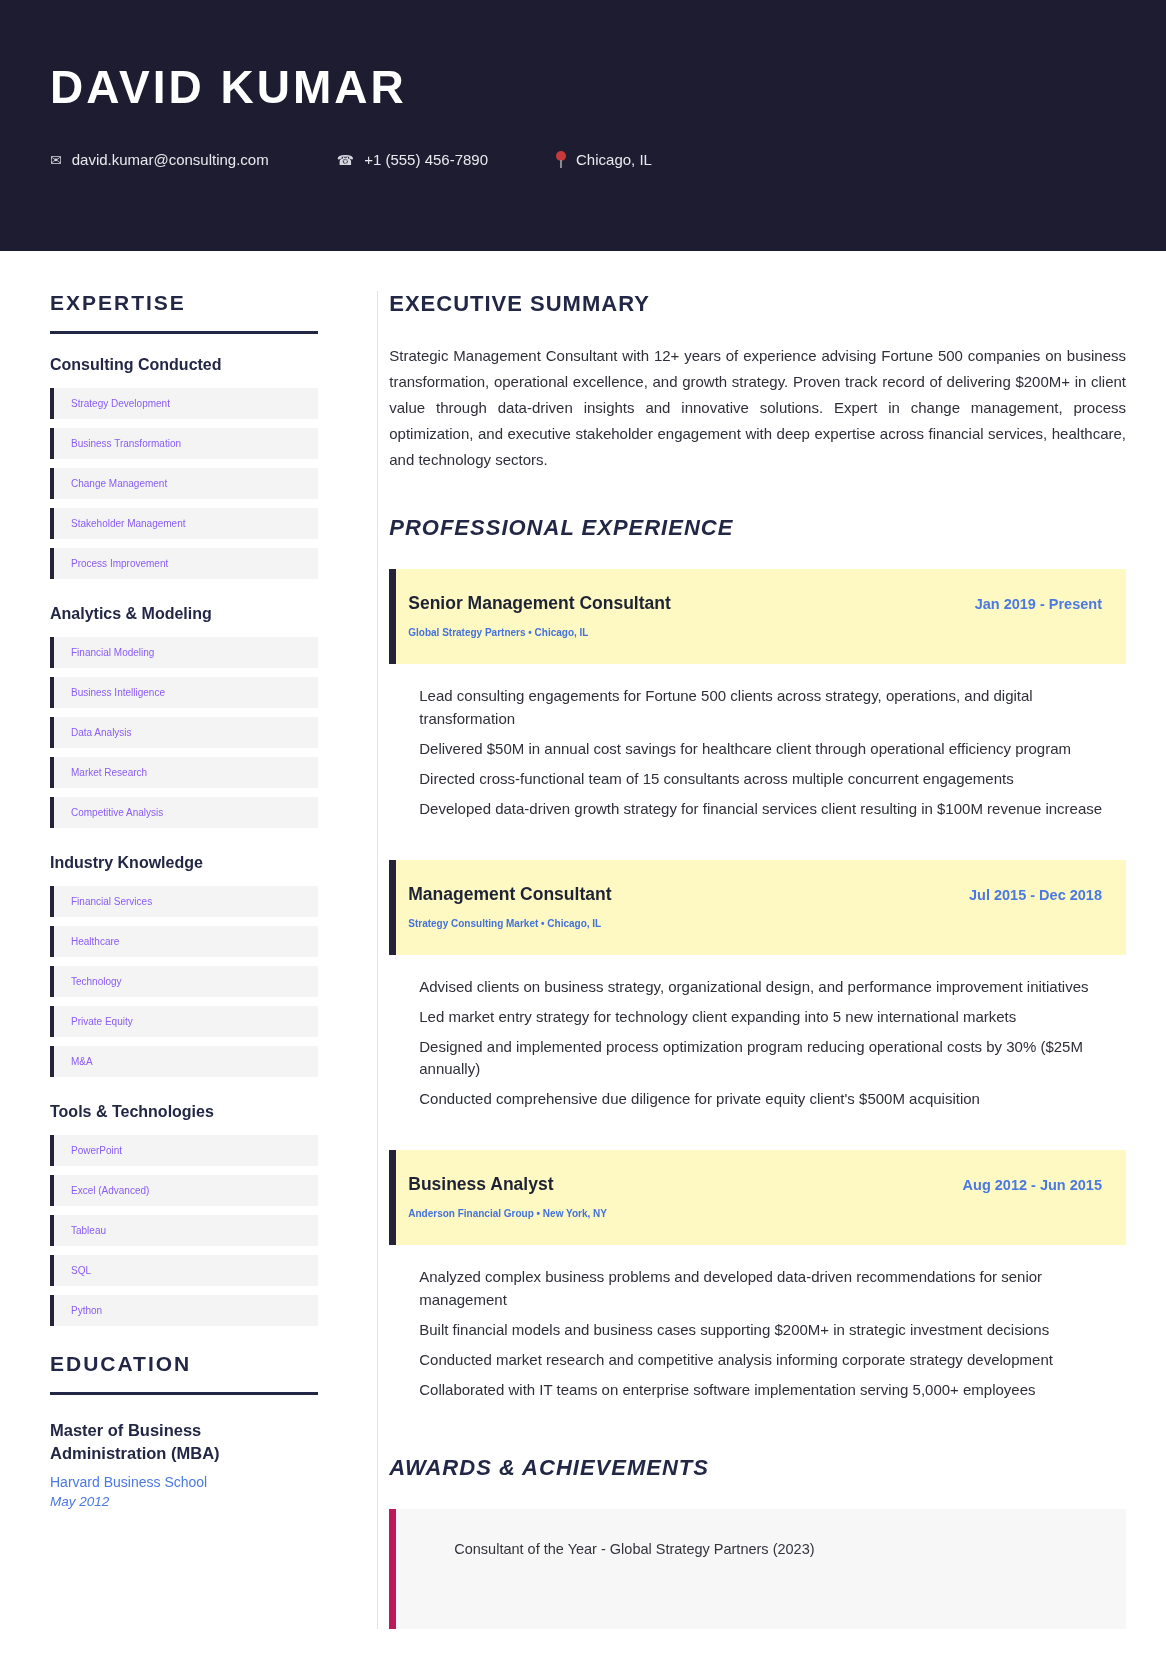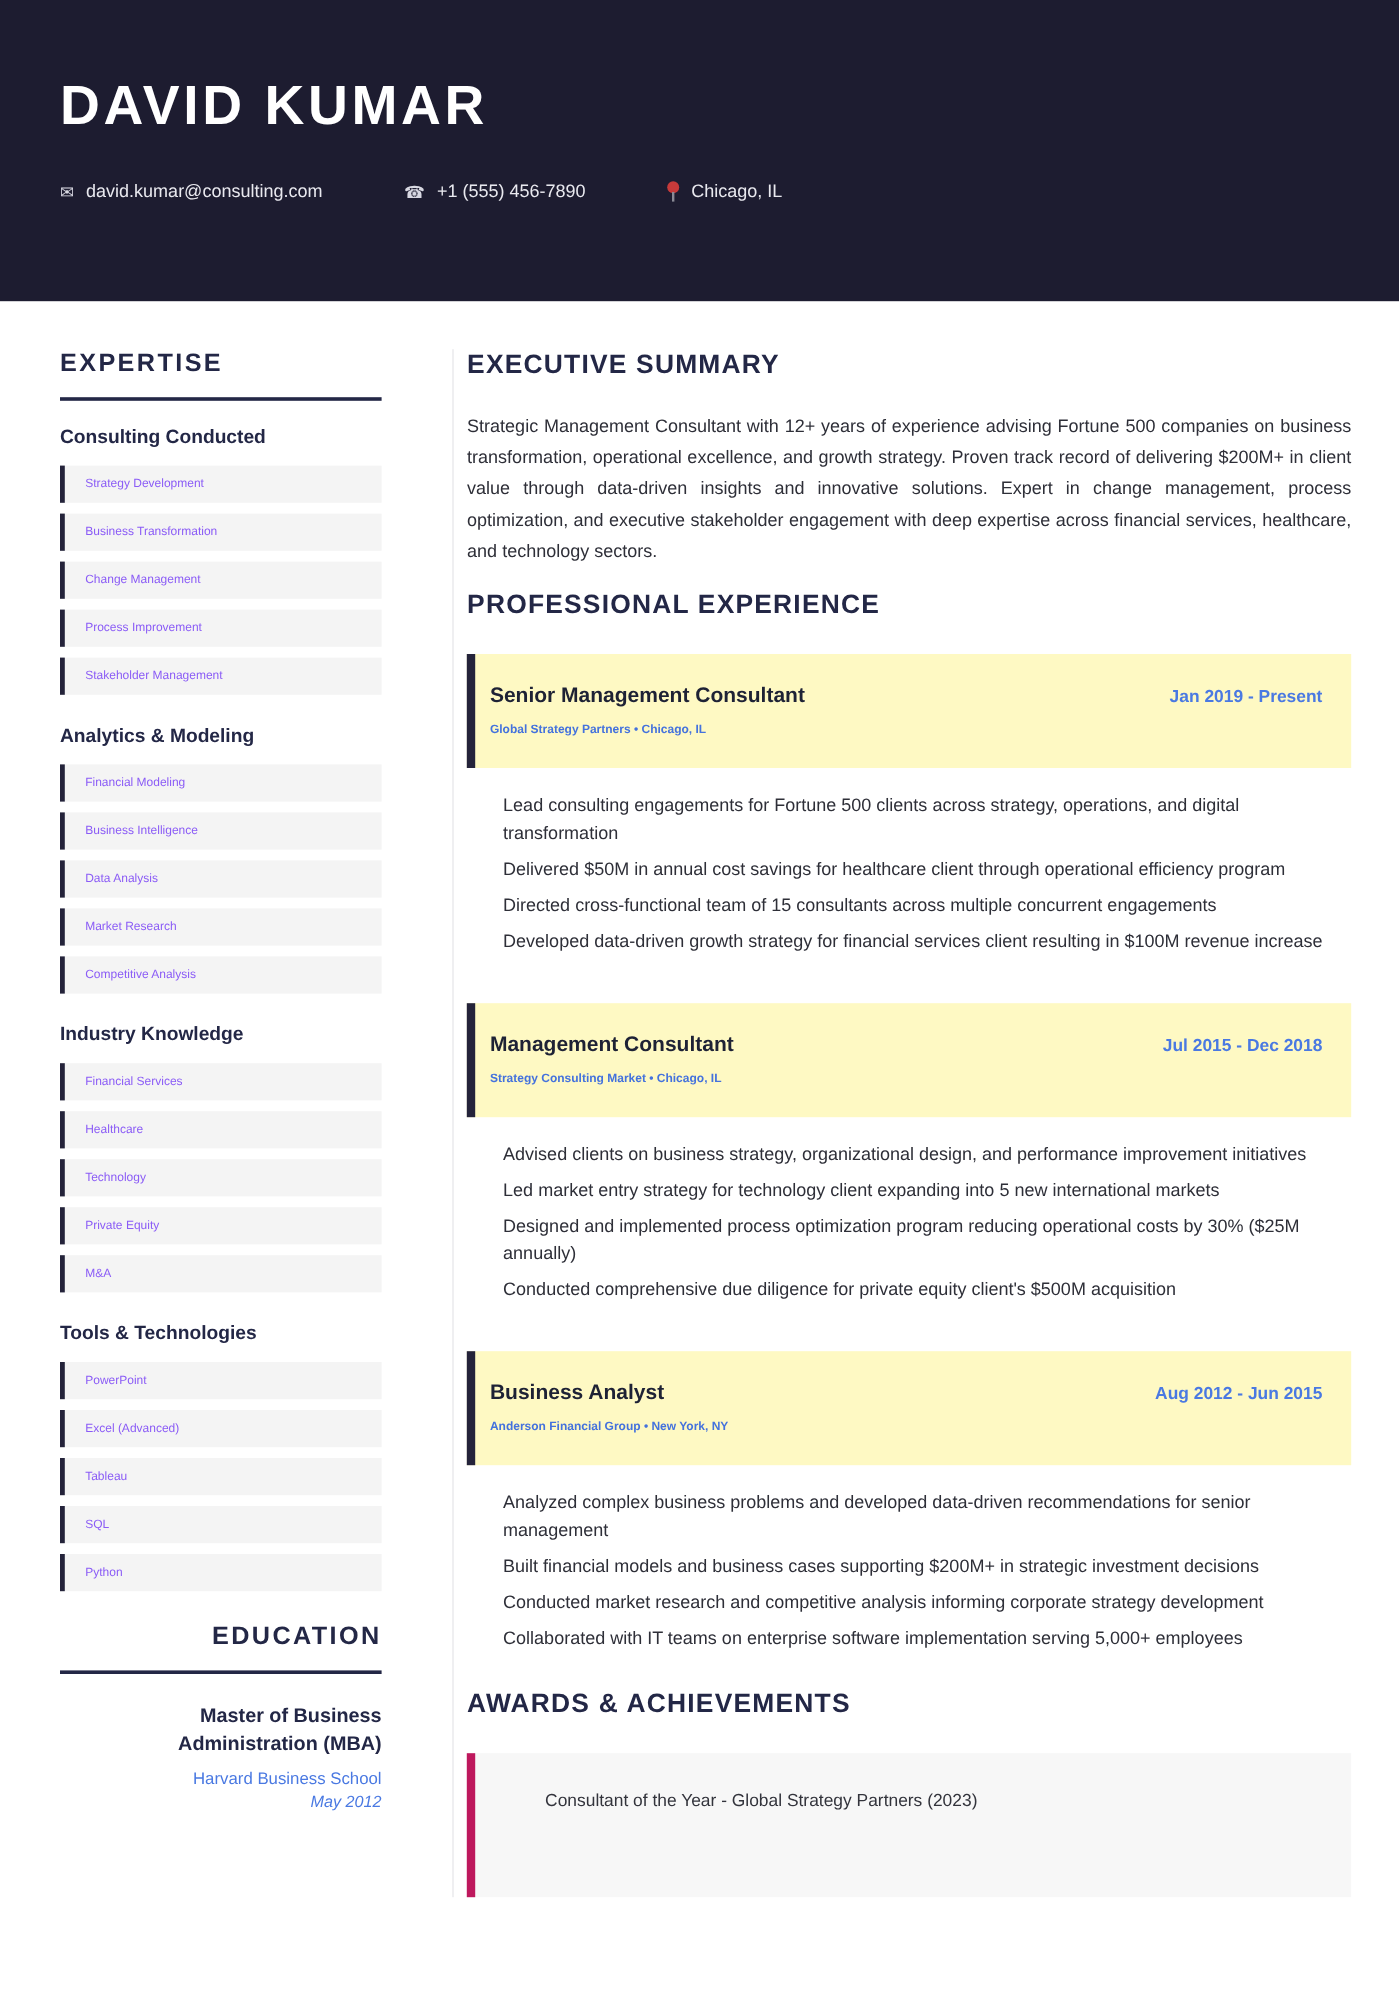--- a/index.html
+++ b/index.html
@@ -94,21 +94,21 @@
   .skill {
     background: #f4f4f4;
     border-left: 4px solid #24233a;
     height: 31px;
     line-height: 31px;
     padding-left: 17px;
     margin-bottom: 9px;
     font-size: 10px;
     color: #8b5cf6;
   }
-  .edu-block { margin-top: 6px; text-align: right; }
+  .edu-block { margin-top: 6px; }
   .edu-degree {
     color: #232746;
     font-size: 16.5px;
     font-weight: 700;
     line-height: 1.4;
     margin-top: 24px;
   }
   .edu-school {
     color: #4a79e2;
     font-size: 14px;
@@ -128,21 +128,21 @@
     font-weight: 700;
     letter-spacing: 1px;
   }
   .summary {
     margin-top: 26px;
     font-size: 15px;
     line-height: 1.74;
     color: #2e2f38;
     text-align: justify;
   }
-  .sect-gap { margin-top: 18px; }
+  .sect-gap { margin-top: 42px; font-style: italic; }
 
   .job { margin-top: 28px; }
   .job-head {
     background: #fef9c3;
     border-left: 7px solid #24233a;
     padding: 24px 24px 26px 12px;
   }
   .job-toprow {
     display: flex;
     justify-content: space-between;
@@ -217,22 +217,22 @@
 
     <aside class="sidebar">
       <h2 class="side-h2">EXPERTISE</h2>
       <div class="side-rule"></div>
 
       <div class="group">
         <h3>Consulting Conducted</h3>
         <div class="skill">Strategy Development</div>
         <div class="skill">Business Transformation</div>
         <div class="skill">Change Management</div>
+        <div class="skill">Stakeholder Management</div>
         <div class="skill">Process Improvement</div>
-        <div class="skill">Stakeholder Management</div>
       </div>
 
       <div class="group">
         <h3>Analytics &amp; Modeling</h3>
         <div class="skill">Financial Modeling</div>
         <div class="skill">Business Intelligence</div>
         <div class="skill">Data Analysis</div>
         <div class="skill">Market Research</div>
         <div class="skill">Competitive Analysis</div>
       </div>

